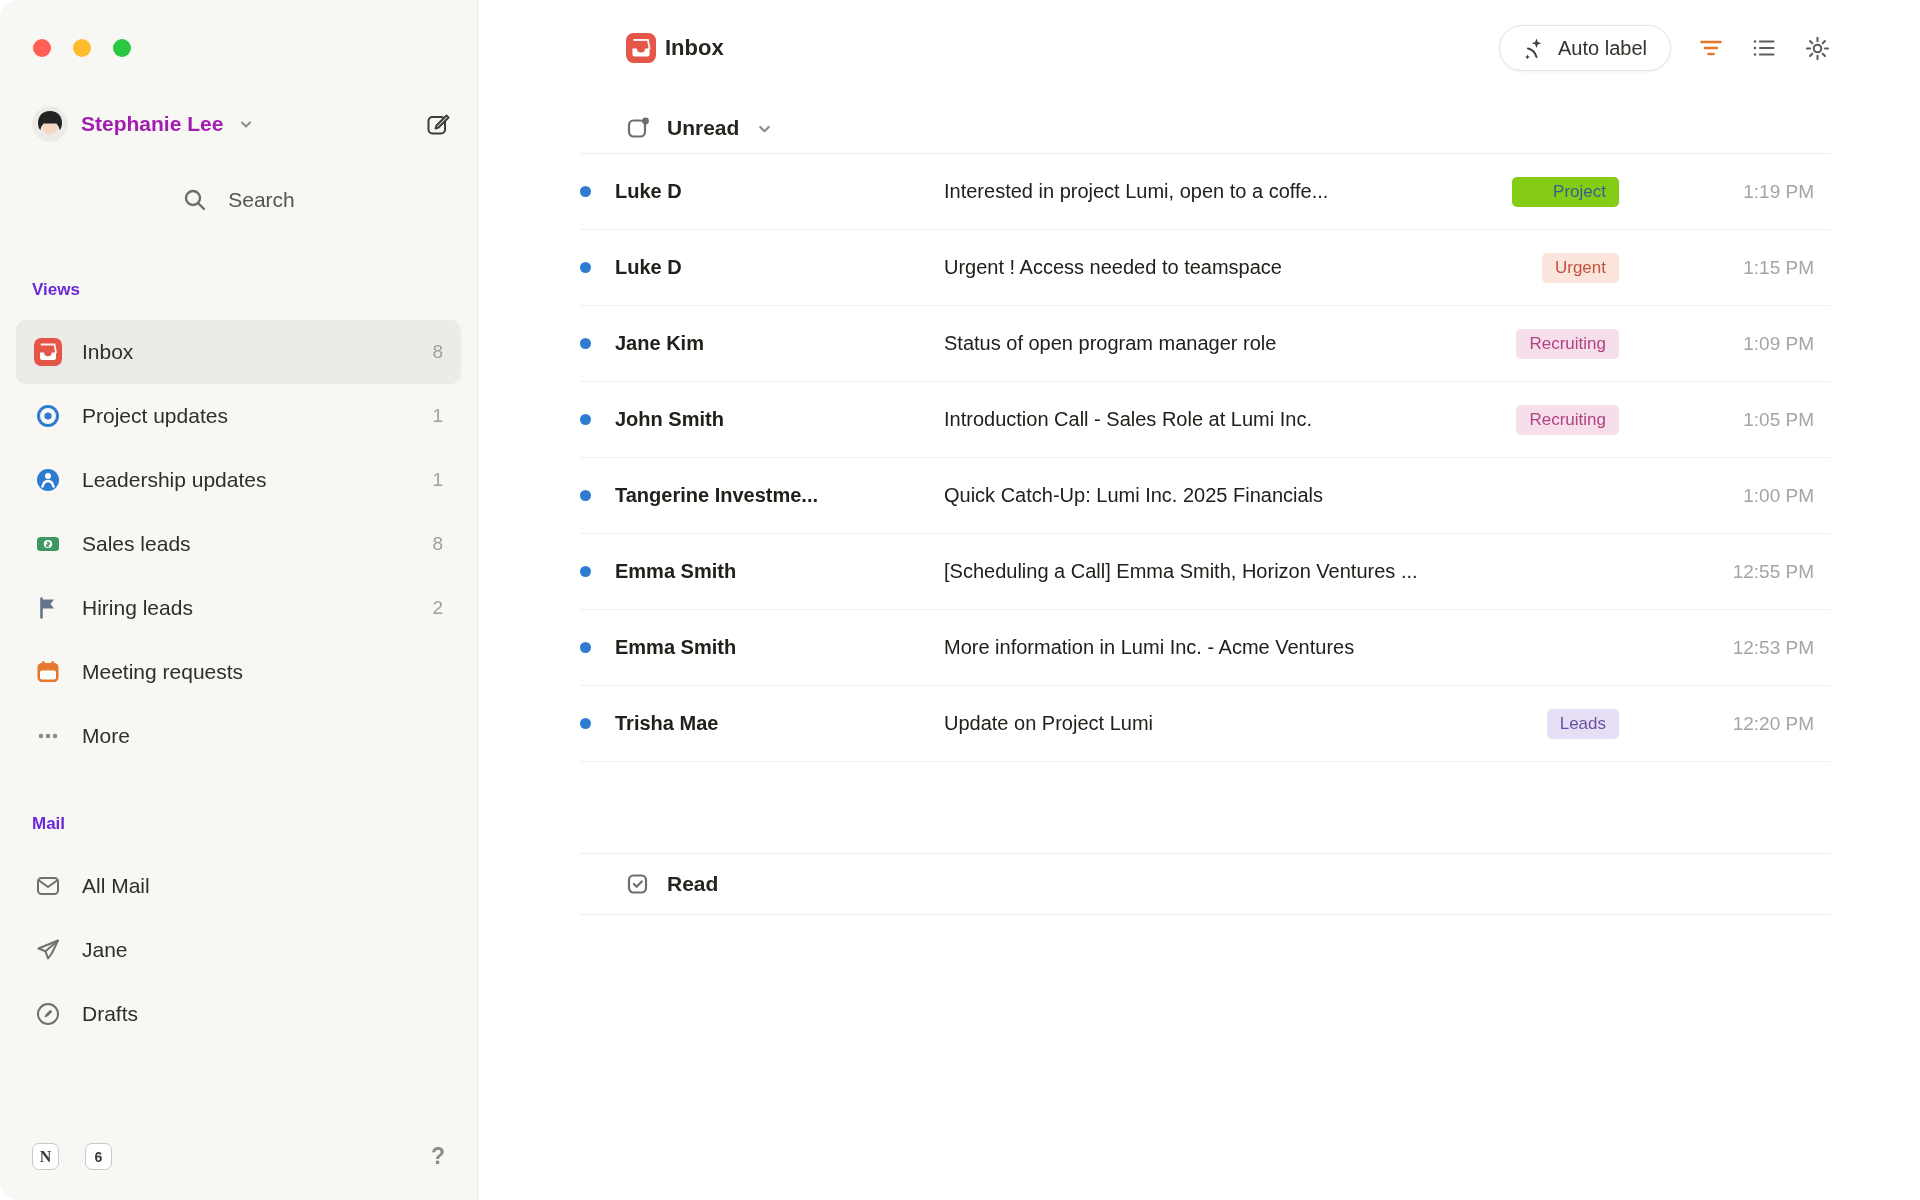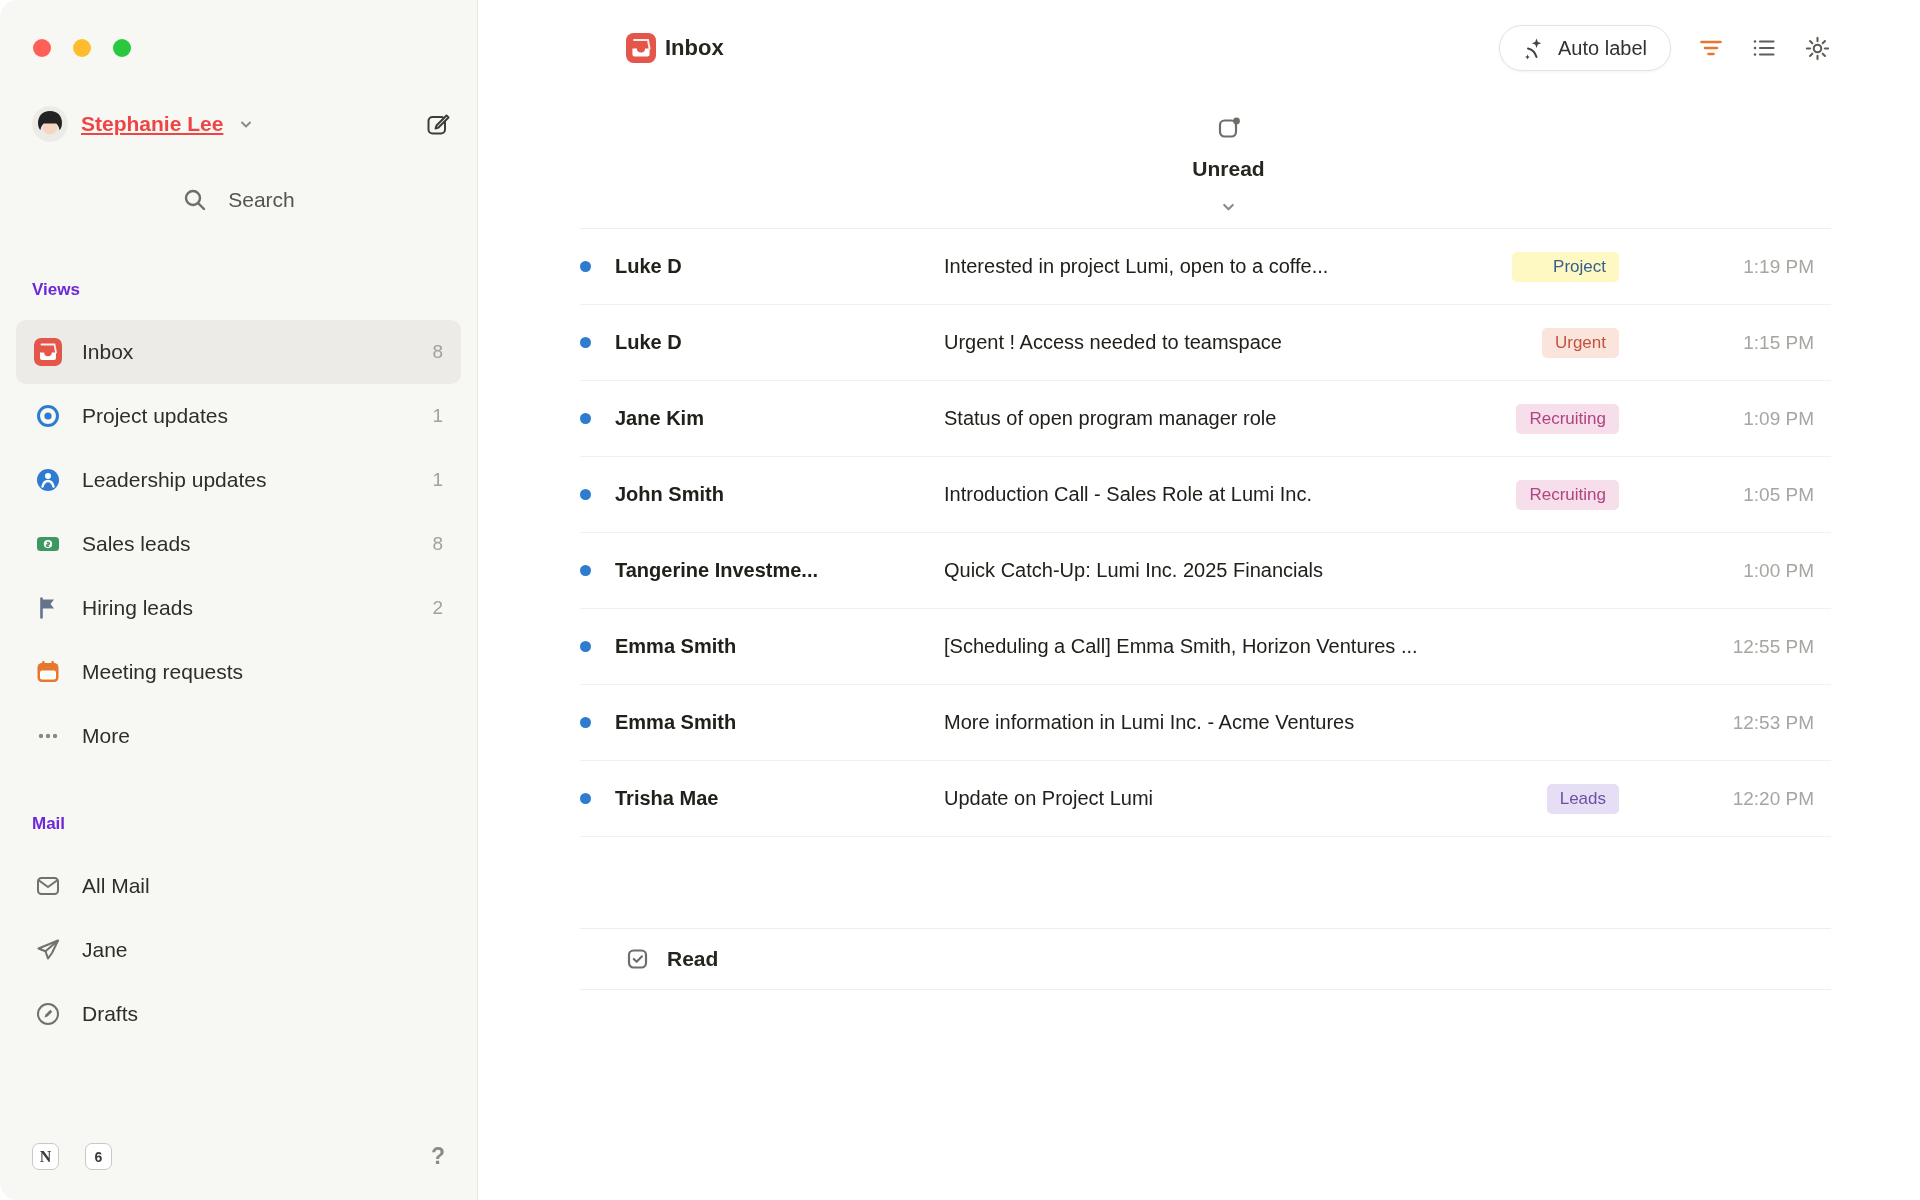--- a/index.html
+++ b/index.html
@@ -27,21 +27,21 @@
     padding:0 16px;
   }
   .traffic { position:absolute; top:39px; left:33px; display:flex; gap:22px; }
   .light { width:18px; height:18px; border-radius:50%; }
   .light.red    { background:#FF5F57; }
   .light.yellow { background:#FEBC2E; }
   .light.green  { background:#28C840; }
 
   .user-row { margin-top:100px; height:48px; display:flex; align-items:center; gap:13px; padding:0 10px 0 16px; }
   .avatar { width:36px; height:36px; border-radius:50%; overflow:hidden; flex:0 0 36px; }
-  .user-name { font-size:21px; font-weight:700; color:#ef4444;text-decoration:underline; }
+  .user-name { font-size:21px; font-weight:700; color:#a21caf; }
   .chev { display:inline-flex; margin-left:2px; }
   .spacer { flex:1; }
   .icon-btn { display:inline-flex; align-items:center; justify-content:center; cursor:pointer; background:none; border:none; padding:0; }
 
   .search-row { margin-top:28px; height:48px; display:flex; align-items:center; gap:20px; padding:0 16px; font-size:21px; color:#56544F; cursor:pointer;justify-content:center; }
 
   .section-title { margin:56px 16px 20px; font-size:17px; font-weight:600; color:#6d28d9; }
   .section-title.mail { margin-top:46px; }
 
   .nav-item {
@@ -81,36 +81,36 @@
     padding:0 23px; border:1px solid #E5E4E0; border-radius:23px;
     background:#fff; box-shadow:0 1px 3px rgba(0,0,0,.06);
     font-size:20px; font-weight:500; color:#33322D; cursor:pointer;
     font-family:"Liberation Sans", sans-serif;
   }
 
   .list-head {
     margin:0 89px 0 102px;
     padding:20px 0 13px 46px;
     border-bottom:1px solid #EFEEEB;
-    display:flex; align-items:center; gap:17px;flex-direction:column;
+    display:flex; align-items:center; gap:17px;
   }
   .list-head-label { font-size:21px; font-weight:700; color:#26251F; }
 
   .email-list { margin:0 89px 0 102px; }
   .email-row {
     height:76px; display:flex; align-items:center;
     border-bottom:1px solid #F1F0ED;
     padding-right:17px; cursor:pointer;
   }
   .dot-col { width:35px; flex:0 0 35px; display:flex; align-items:center; }
   .dot { width:11px; height:11px; border-radius:50%; background:#2E7CD1; }
   .sender { width:329px; min-width:329px; font-size:20px; font-weight:700; color:#21201B; white-space:nowrap; overflow:hidden; }
   .subject { flex:1; font-size:20px; color:#21201B; white-space:nowrap; overflow:hidden; text-overflow:ellipsis; padding-right:20px; }
   .badge { font-size:17px; font-weight:500; padding:5px 13px; border-radius:5px; white-space:nowrap; }
-  .badge-blue   { background:#fef9c3; color:#35608F;padding-left:41px; }
+  .badge-blue   { background:#84cc16; color:#35608F;padding-left:41px; }
   .badge-orange { background:#FBE4DB; color:#C0533E; }
   .badge-pink   { background:#F6DFEB; color:#B04380; }
   .badge-purple { background:#E5DEF4; color:#6A51A3; }
   .time { min-width:195px; text-align:right; font-size:19px; color:#A7A5A0; }
 
   .read-spacer { height:91px; }
   .read-row {
     margin:0 89px 0 102px; height:62px;
     border-top:1px solid #EFEEEB; border-bottom:1px solid #EFEEEB;
     display:flex; align-items:center; gap:17px; padding-left:46px;

